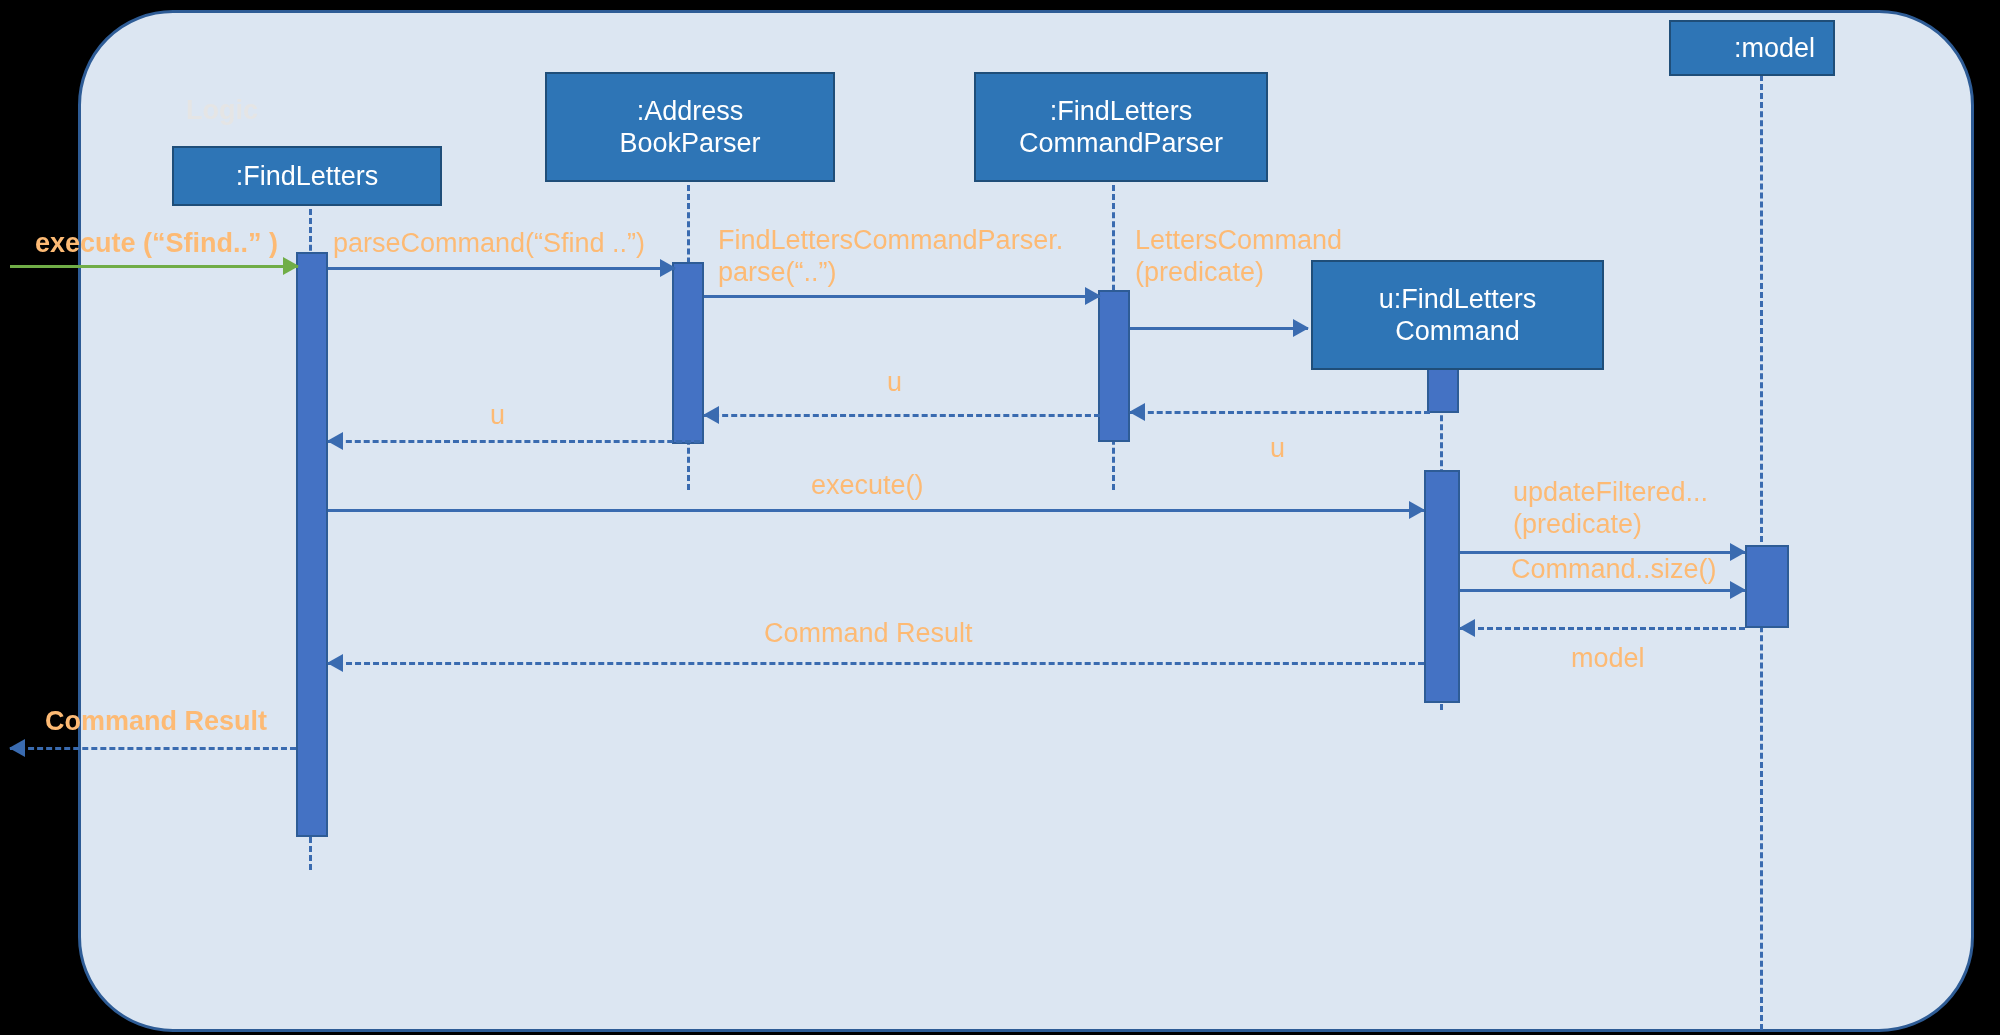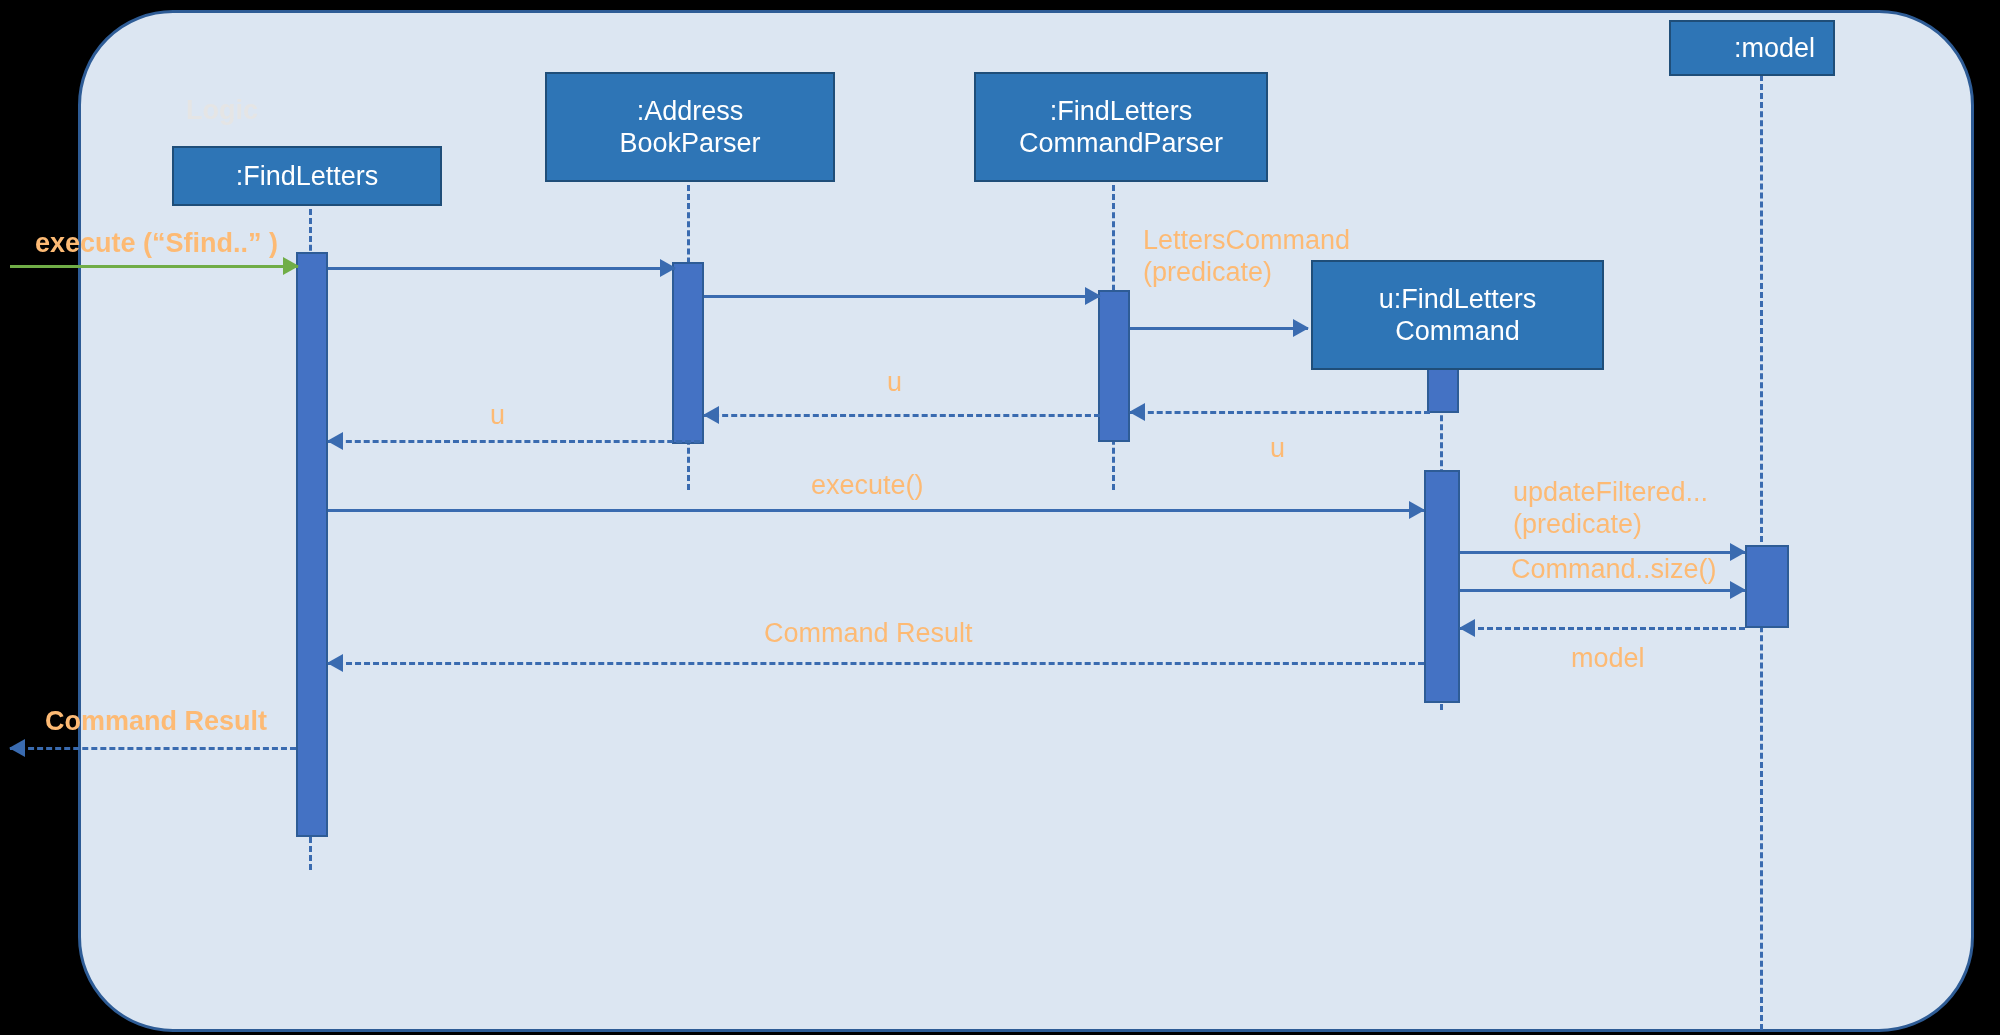--- a/index.html
+++ b/index.html
@@ -86,33 +86,36 @@
     <div class="ln"></div>
     <div class="hd"></div>
   </div>
   <div class="lbl b" style="left:35px;top:228px;">execute (“Sfind..” )</div>
 
   
   <div class="msg right" style="left:328px;top:267px;width:347px;">
     <div class="ln"></div>
     <div class="hd"></div>
   </div>
+  <div class="lbl" style="left:333px;top:228px;">parseCommand(“Sfind ..”)</div>
 
   
   <div class="msg right" style="left:704px;top:295px;width:396px;">
     <div class="ln"></div>
     <div class="hd"></div>
   </div>
+  <div class="lbl" style="left:718px;top:225px;">FindLettersCommandParser.
+parse(“..”)</div>
 
   
   <div class="msg right" style="left:1130px;top:327px;width:178px;">
     <div class="ln"></div>
     <div class="hd"></div>
   </div>
-  <div class="lbl" style="left:1135px;top:225px;margin-left:8px;">LettersCommand
+  <div class="lbl" style="left:1135px;top:225px;">LettersCommand
 (predicate)</div>
 
    FindLettersCommandParser (u) --&gt;
   <div class="msg left dash" style="left:1130px;top:411px;width:300px;">
     <div class="ln"></div>
     <div class="hd"></div>
   </div>
   <div class="lbl" style="left:1270px;top:433px;">u</div>
 
    AddressBookParser (u) --&gt;

